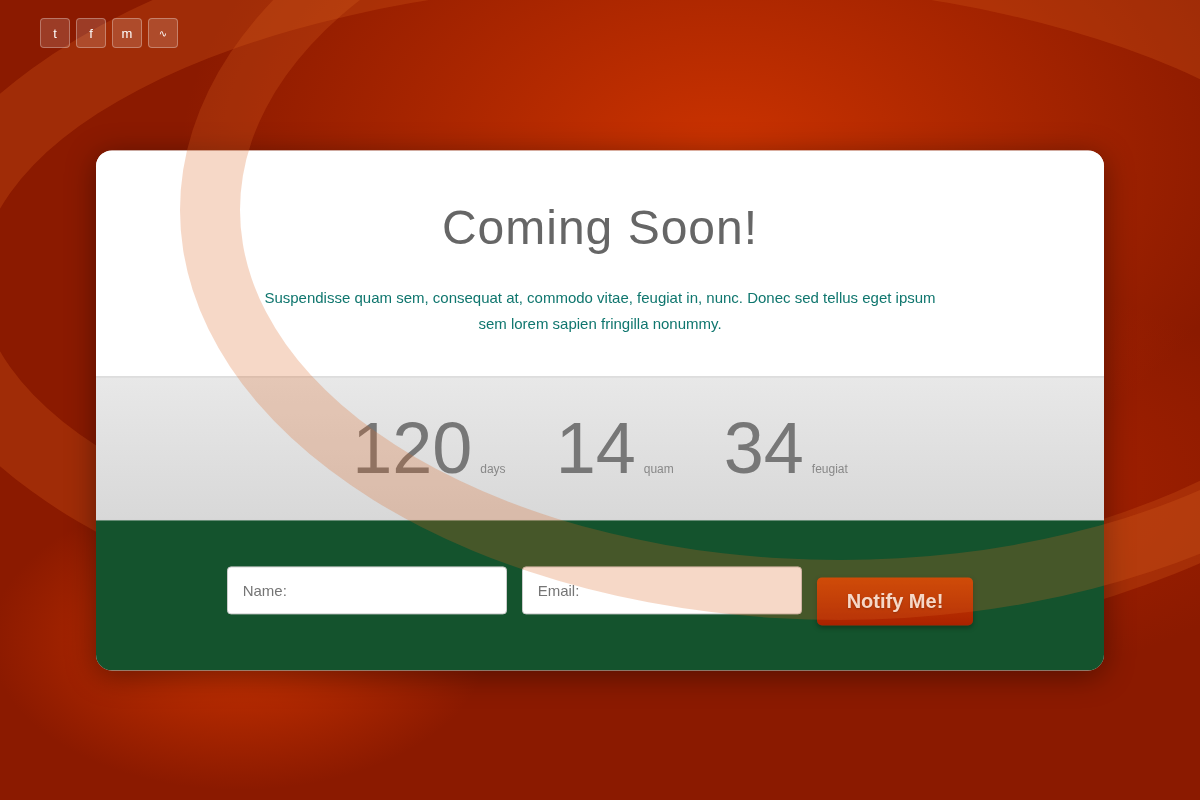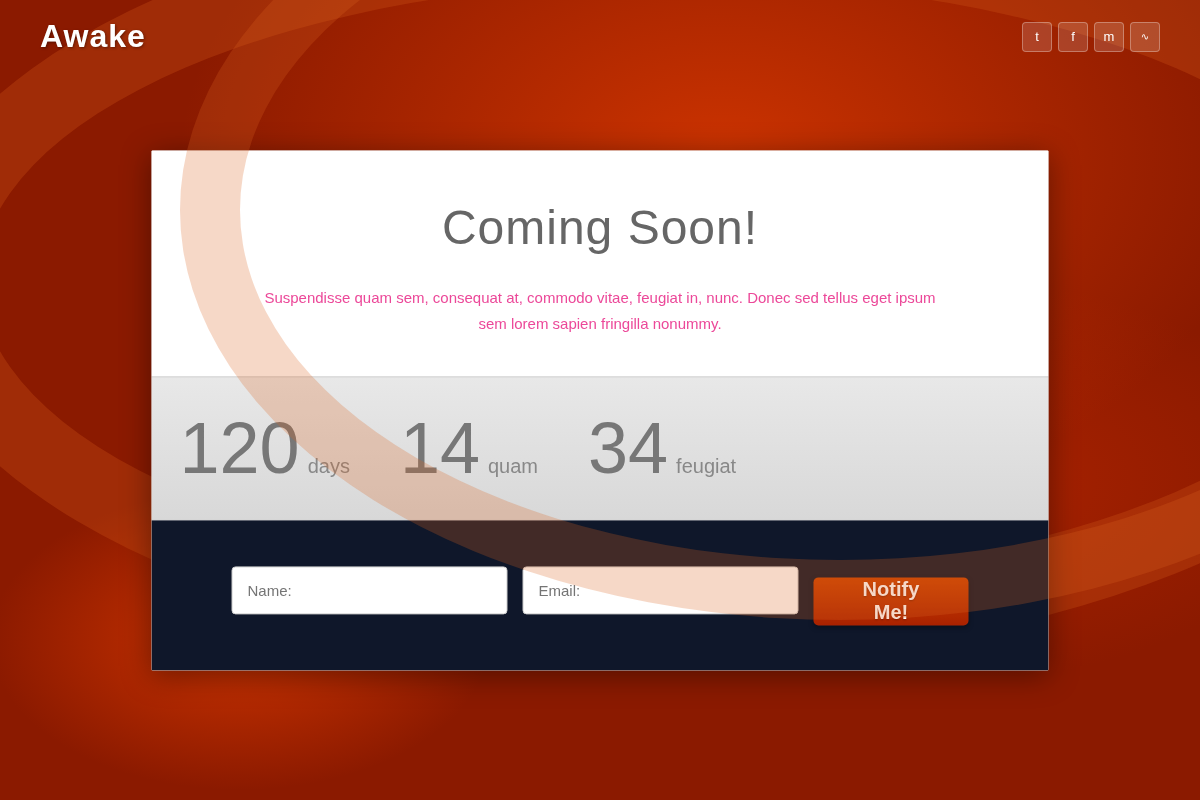--- a/index.html
+++ b/index.html
@@ -81,83 +81,84 @@
       font-size: 13px;
       cursor: pointer;
     }
 
     
     .main-container {
       position: absolute;
       top: 50%;
       left: 50%;
       transform: translate(-50%, -48%);
-      width: 897px;
+      width: 1008px;
       background: #f0f0f0;
-      border-radius: 1px;
+      border-radius: 16px;
       overflow: hidden;
       box-shadow: 0 5px 30px rgba(0,0,0,0.4);
     }
 
     
     .top-section {
       background: #fff;
       padding: 50px 80px 40px;
       text-align: center;
     }
 
     .coming-soon-title {
       font-size: 48px;
       color: #666;
       font-weight: normal;
       margin-bottom: 30px;
       letter-spacing: 1px;
     }
 
     .coming-soon-desc {
-      color: #ec4899;
+      color: #0f766e;
       font-size: 15px;
       line-height: 1.7;
       max-width: 700px;
       margin: 0 auto;
     }
 
     
     .countdown-section {
       background: linear-gradient(to bottom, #e8e8e8, #d8d8d8);
-      padding: 35px 28px;
-      display: flex;
+      padding: 35px 36px;
+      display: flex;
+      justify-content: center;
       align-items: center;
       gap: 50px;
       border-top: 1px solid #ccc;
       border-bottom: 1px solid #ccc;
     }
 
     .countdown-item {
       display: flex;
       align-items: baseline;
       gap: 8px;
     }
 
     .countdown-number {
       font-size: 72px;
       color: #777;
       font-weight: normal;
       line-height: 1;
     }
 
     .countdown-label {
-      font-size: 20px;
+      font-size: 12px;
       color: #888;
       font-weight: normal;
     }
 
     
     .bottom-section {
-      background: #0f172a;
+      background: #14532d;
       padding: 35px 80px 45px;
       display: flex;
       align-items: center;
       gap: 15px;
       justify-content: center;
     }
 
     .form-input {
       height: 48px;
       border: 1px solid #ccc;
@@ -189,21 +190,20 @@
       cursor: pointer;
       box-shadow: 0 2px 5px rgba(0,0,0,0.3);
       text-shadow: 0 1px 2px rgba(0,0,0,0.3);
       margin-top: 22px;
     }
   </style>
 </head>
 <body>
 
 <header class="header">
-  <div class="logo">Awake</div>
   <div class="social-icons">
     <div class="social-icon">
       <span>t</span>
     </div>
     <div class="social-icon">
       <span>f</span>
     </div>
     <div class="social-icon">
       <span>m</span>
     </div>

